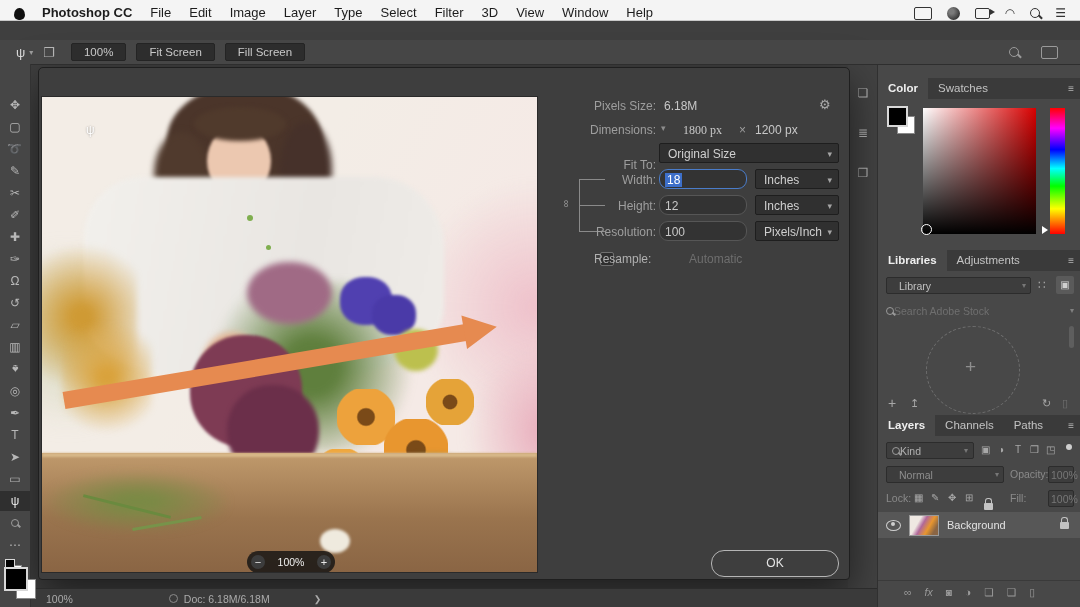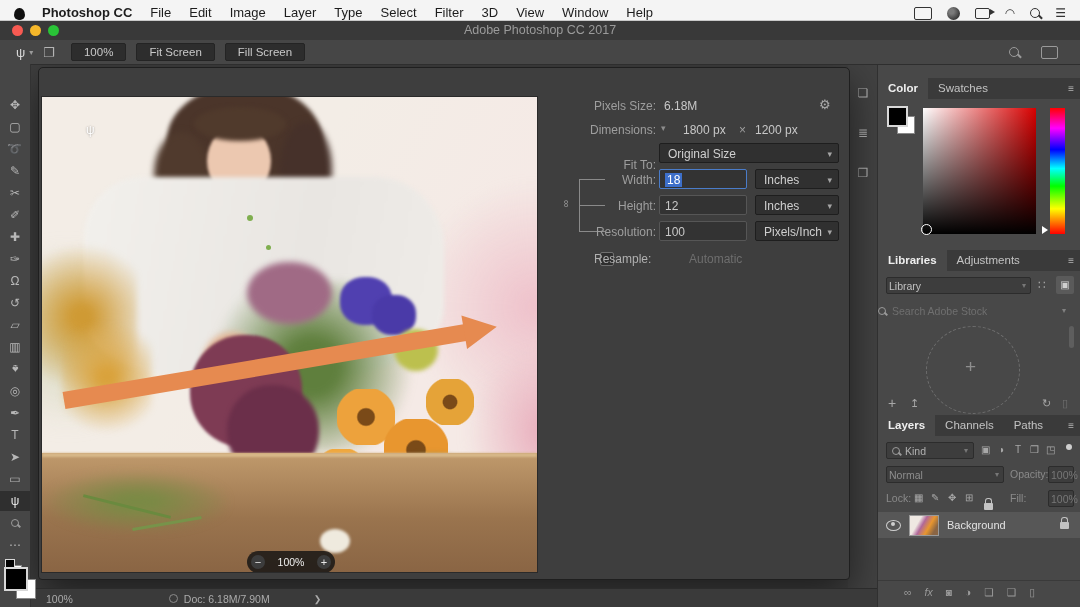--- a/index.html
+++ b/index.html
@@ -36,21 +36,21 @@
   .rot90{display:inline-block;transform:rotate(90deg);}
 
   
   #dialog{left:38px;top:67px;width:810px;height:511px;background:#3e3e3e;border:1px solid #1f1f1f;box-shadow:0 14px 40px rgba(0,0,0,.55);z-index:30;border-radius:5px 5px 4px 4px;}
   #dlg-titlebar{left:0;top:0;width:100%;height:20px;background:linear-gradient(#ececec,#d5d5d5);border-radius:5px 5px 0 0;border-bottom:1px solid #a8a8a8;}
   #dlg-title{width:100%;text-align:center;line-height:19px;font-size:12px;color:#3c3c3c;}
   .dlbl{position:absolute;font-size:12px;color:#9e9e9e;text-align:right;width:120px;}
   .dval{position:absolute;font-size:12px;color:#c8c8c8;}
   .dselect{position:absolute;height:20px;background:#303030;border:1px solid #1e1e1e;border-radius:2px;color:#cfcfcf;font-size:12px;line-height:20px;padding-left:8px;box-sizing:border-box;}
   .dselect .chev{position:absolute;right:6px;top:0;color:#a5a5a5;font-size:9px;}
-  .dinput{position:absolute;height:20px;background:#333;border:1px solid #565656;border-radius:2px;color:#c8c8c8;font-size:12px;line-height:20px;padding-left:5px;box-sizing:border-box;}
+  .dinput{position:absolute;height:20px;background:#333;border:1px solid #565656;border-radius:9px;color:#c8c8c8;font-size:12px;line-height:20px;padding-left:5px;box-sizing:border-box;}
   .dinput.focus{border-color:#4a7cc9;}
   .selhl{background:#3d6fc9;color:#fff;padding:0 2px;}
   .pillbtn{position:absolute;height:25px;border:1px solid #8f8f8f;border-radius:13px;color:#d2d2d2;font-size:12px;text-align:center;line-height:24px;background:transparent;}
   .checkbox{position:absolute;width:12px;height:12px;background:#2e2e2e;border:1px solid #6f6f6f;border-radius:2px;}
 
   
   #preview{left:2px;top:28px;width:495px;height:475px;overflow:hidden;background:#f1eae3;border:1px solid #2a2a2a;}
   #preview .ph{position:absolute;}
   .zoompill{position:absolute;left:205px;top:454px;width:88px;height:22px;background:rgba(20,20,20,.82);border-radius:11px;display:flex;align-items:center;justify-content:space-between;padding:0 4px;box-sizing:border-box;z-index:6;}
   .zp-circ{width:14px;height:14px;border-radius:50%;background:#3c3c3c;color:#e8e8e8;font-size:11px;line-height:14px;text-align:center;}
@@ -67,21 +67,21 @@
   .dockstrip{left:848px;top:64px;width:29px;height:543px;background:#424242;z-index:20;}
   .dock-ic{position:absolute;left:6px;width:18px;text-align:center;color:#b2b2b2;font-size:12px;}
 
   .swA{position:absolute;width:17px;height:17px;background:#000;border:2px solid #d8d8d8;z-index:2;}
   .swB{position:absolute;width:16px;height:16px;background:#fff;border:1px solid #888;z-index:1;}
 
   .eye{display:inline-block;width:13px;height:9px;border:1px solid #cfcfcf;border-radius:50%;position:relative;}
   .eye::after{content:'';position:absolute;left:3.5px;top:1.8px;width:4px;height:4px;border-radius:50%;background:#cfcfcf;}
   .lockic{display:inline-block;width:9px;height:7px;background:#c3c3c3;border-radius:1px;position:relative;}
   .lockic::before{content:'';position:absolute;top:-5px;left:1px;width:5px;height:5px;border:1.5px solid #c3c3c3;border-bottom:none;border-radius:3px 3px 0 0;}
-  .pfield{position:absolute;height:17px;background:#3d3d3d;border:1px solid #2c2c2c;border-radius:2px;font-size:10.5px;color:#8e8e8e;line-height:16px;padding-left:2px;box-sizing:border-box;}
+  .pfield{position:absolute;height:17px;background:#3d3d3d;border:1px solid #2c2c2c;border-radius:2px;font-size:10.5px;color:#8e8e8e;line-height:16px;padding-left:12px;box-sizing:border-box;}
   .pfield .chev{position:absolute;right:4px;top:0;font-size:8px;color:#777;}
   .pic{position:absolute;color:#a8a8a8;font-size:11px;}
 
   
   #statusbar{left:30px;top:588px;width:1050px;height:19px;background:#3a3a3a;border-top:1px solid #2b2b2b;z-index:34;color:#ababab;font-size:10.5px;display:flex;align-items:center;}
 </style>
 </head>
 <body>
 
 <div id="screen">
@@ -103,26 +103,20 @@
     <div id="macbar-right">
       <span class="display-ic"></span>
       <span class="siri-ic"></span>
       <span class="cam-ic"></span>
       <span style="font-size:12px;">◠</span>
       <span class="mag"></span>
       <span style="font-size:12px;">☰</span>
     </div>
   </div>
 
-  <div id="titlebar" class="abs">
-    <span class="tl" style="left:12px;background:#f85a52;"></span>
-    <span class="tl" style="left:30px;background:#f5b72a;"></span>
-    <span class="tl" style="left:48px;background:#29c337;"></span>
-    <div id="apptitle">Adobe Photoshop CC 2017</div>
-  </div>
 
   <div id="optionsbar" class="abs">
     <span style="margin:0 4px 0 16px;font-size:13px;color:#d8d8d8;">ψ</span>
     <span style="font-size:8px;margin-right:10px;color:#9a9a9a;">▾</span>
     <span style="font-size:13px;color:#b5b5b5;margin-right:16px;">❐</span>
     <span class="opt-btn">100%</span>
     <span class="opt-btn">Fit Screen</span>
     <span class="opt-btn">Fill Screen</span>
     <span style="margin-left:auto;margin-right:22px;display:flex;gap:22px;align-items:center;">
       <span class="mag lt"></span>
@@ -210,21 +204,21 @@
         <span class="zp-circ">+</span>
       </div>
     </div>
 
     <span class="dlbl" style="left:497px;top:31px;">Pixels Size:</span>
     <span class="dval" style="left:625px;top:31px;">6.18M</span>
     <span class="dval" style="left:780px;top:29px;color:#aaa;font-size:13px;">⚙</span>
 
     <span class="dlbl" style="left:497px;top:55px;">Dimensions:</span>
     <span class="dval" style="left:622px;top:55px;color:#8d8d8d;font-size:9px;">▾</span>
-    <span class="dval" style="left:644px;top:55px;">1800 px</span>
+    <span class="dval" style="left:644px;top:55px;font-family:Liberation Serif, serif;">1800 px</span>
     <span class="dval" style="left:700px;top:55px;color:#9e9e9e;">×</span>
     <span class="dval" style="left:716px;top:55px;">1200 px</span>
 
     <span class="dlbl" style="left:497px;top:90px;">Fit To:</span>
     <div class="dselect" style="left:620px;top:75px;width:180px;">
       <span>Original Size</span><span class="chev">▾</span>
     </div>
 
     <div class="abs" style="left:540px;top:111px;width:1px;height:52px;background:#8a8a8a;"></div>
     <div class="abs" style="left:540px;top:111px;width:26px;height:1px;background:#8a8a8a;"></div>
@@ -247,20 +241,21 @@
     <span class="dlbl" style="left:497px;top:157px;">Resolution:</span>
     <div class="dinput" style="left:620px;top:153px;width:88px;"><span>100</span></div>
     <div class="dselect" style="left:716px;top:153px;width:84px;">
       <span>Pixels/Inch</span><span class="chev">▾</span>
     </div>
 
     <span class="checkbox" style="left:561px;top:184px;"></span>
     <span class="dval" style="left:555px;top:184px;color:#b0b0b0;">Resample:</span>
     <span class="dval" style="left:650px;top:184px;color:#6e6e6e;">Automatic</span>
 
+    <span class="pillbtn" style="left:672px;top:482px;width:126px;border-color:#b5b5b5;color:#e5e5e5;">OK</span>
   </div>
 
   <div id="rightcol" class="abs">
 
     
     <div class="tabbar" style="top:14px;">
       <span class="tab active">Color</span>
       <span class="tab">Swatches</span>
       <span class="pmenu">≡</span>
     </div>
@@ -277,41 +272,41 @@
     <div class="tabbar" style="top:186px;">
       <span class="tab active">Libraries</span>
       <span class="tab">Adjustments</span>
       <span class="pmenu">≡</span>
     </div>
     <div class="pfield" style="left:8px;top:213px;width:145px;color:#c0c0c0;">
       <span>Library</span><span class="chev">▾</span>
     </div>
     <span class="pic" style="left:160px;top:214px;font-size:12px;">∷</span>
     <span class="abs" style="left:178px;top:212px;width:18px;height:18px;background:#5a5a5a;border-radius:2px;color:#cfcfcf;font-size:10px;text-align:center;line-height:18px;">▣</span>
-    <div class="abs flex" style="left:0;top:238px;width:188px;height:17px;gap:6px;">
+    <div class="abs flex" style="left:8px;top:238px;width:188px;height:17px;">
       <span class="mag lt sm"></span>
       <span style="font-size:10.5px;color:#6f6f6f;">Search Adobe Stock</span>
       <span style="margin-left:auto;font-size:8px;color:#808080;">▾</span>
     </div>
     <div class="abs" style="left:48px;top:262px;width:92px;height:86px;border:1.5px dashed #6e6e6e;border-radius:50%;"></div>
     <span class="abs" style="left:87px;top:292px;color:#8e8e8e;font-size:19px;">+</span>
     <span class="abs" style="left:191px;top:262px;width:5px;height:22px;background:#5e5e5e;border-radius:3px;"></span>
     <span class="pic" style="left:10px;top:331px;font-size:14px;">+</span>
     <span class="pic" style="left:32px;top:333px;">↥</span>
     <span class="pic" style="left:164px;top:333px;">↻</span>
     <span class="pic" style="left:184px;top:333px;color:#6f6f6f;">▯</span>
 
     
     <div class="tabbar" style="top:351px;">
       <span class="tab active">Layers</span>
       <span class="tab">Channels</span>
       <span class="tab">Paths</span>
       <span class="pmenu">≡</span>
     </div>
-    <div class="abs flex" style="left:8px;top:378px;width:88px;height:17px;background:#3d3d3d;border:1px solid #2c2c2c;border-radius:2px;gap:5px;padding:0 5px;box-sizing:border-box;">
+    <div class="abs flex" style="left:8px;top:378px;width:88px;height:17px;background:#3d3d3d;border:1px solid #2c2c2c;border-radius:2px;padding:0 5px;box-sizing:border-box;">
       <span class="mag lt sm"></span>
       <span style="font-size:10.5px;color:#b0b0b0;">Kind</span>
       <span style="margin-left:auto;font-size:8px;color:#777;">▾</span>
     </div>
     <span class="pic" style="left:103px;top:380px;font-size:10px;">▣</span>
     <span class="pic" style="left:120px;top:380px;font-size:10px;">◑</span>
     <span class="pic" style="left:137px;top:380px;font-size:10px;">T</span>
     <span class="pic" style="left:152px;top:380px;font-size:10px;">❒</span>
     <span class="pic" style="left:168px;top:380px;font-size:10px;">◳</span>
     <span class="abs" style="left:188px;top:380px;width:6px;height:6px;border-radius:50%;background:#cfcfcf;"></span>
@@ -345,21 +340,21 @@
       <span>◑</span>
       <span>❏</span>
       <span>❑</span>
       <span>▯</span>
     </div>
   </div>
 
   <div id="statusbar" class="abs">
     <span style="margin-left:16px;">100%</span>
     <span style="margin-left:96px;width:7px;height:7px;border:1px solid #8a8a8a;border-radius:50%;display:inline-block;"></span>
-    <span style="margin-left:6px;">Doc: 6.18M/7.90M</span>
+    <span style="margin-left:6px;">Doc: 6.18M/6.18M</span>
     <span style="margin-left:44px;font-size:9px;">❯</span>
   </div>
 
   <div class="abs" style="left:0;top:565px;width:40px;height:42px;z-index:60;">
     <span class="swA" style="left:4px;top:2px;width:20px;height:20px;"></span>
     <span class="swB" style="left:16px;top:14px;width:18px;height:18px;"></span>
   </div>
 
 </div>
 

